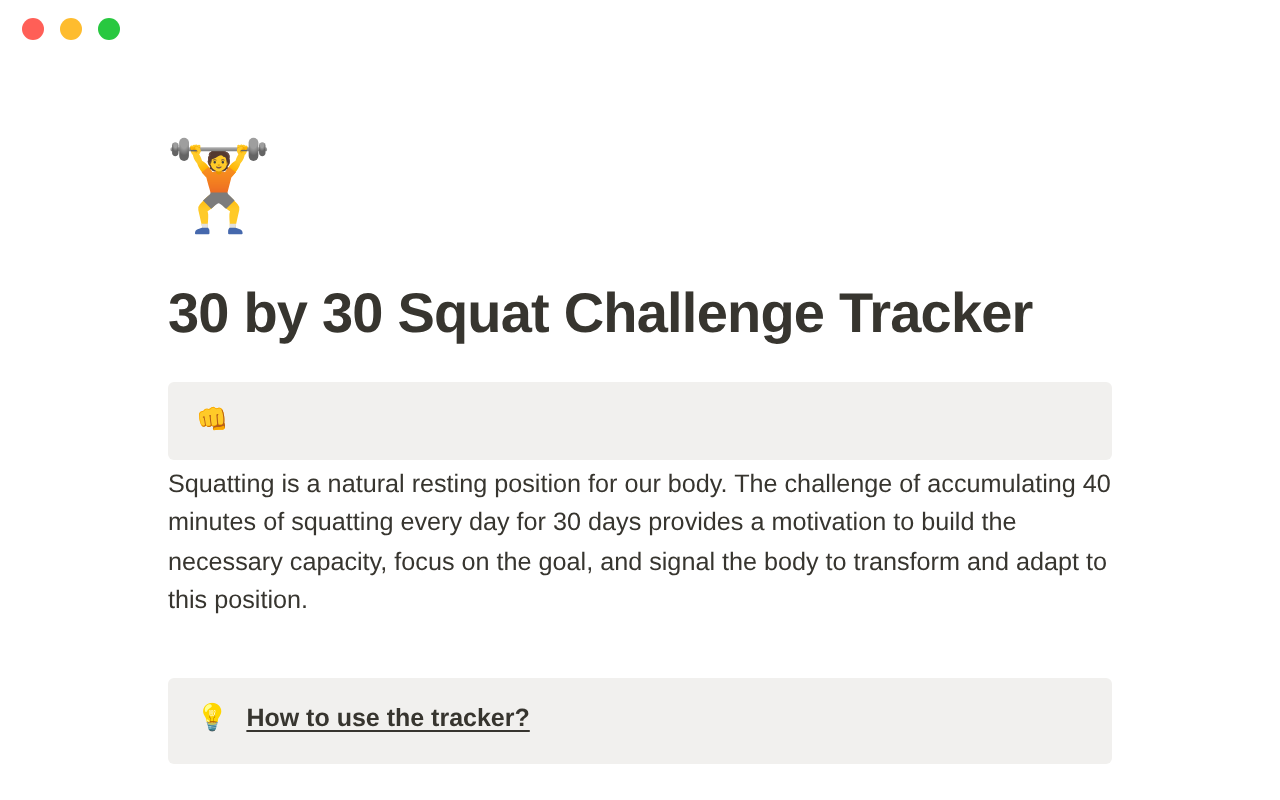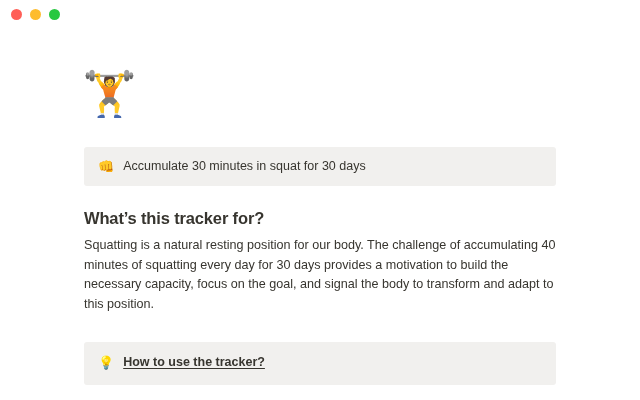--- a/index.html
+++ b/index.html
@@ -144,27 +144,26 @@
     <span class="light light-min"></span>
     <span class="light light-max"></span>
   </div>
 </div>
 
 <div class="page">
   <div class="content">
 
     <span class="page-emoji">🏋️</span>
 
+    <h1 class="page-title">30 by 30 Squat Challenge Tracker</h1>
 
     <div class="callout">
       <span class="callout-emoji">👊</span>
-      <span class="callout-text">Accumulate 30 minutes in squat for 30 days</span>
     </div>
 
-    <h2 class="section-heading">What’s this tracker for?</h2>
 
     <p class="body-paragraph">Squatting is a natural resting position for our body. The challenge of accumulating 40 minutes of squatting every day for 30 days provides a motivation to build the necessary capacity, focus on the goal, and signal the body to transform and adapt to this position.</p>
 
     <div class="callout toggle-callout">
       <span class="callout-emoji">💡</span>
       <span class="toggle-label">How to use the tracker?</span>
     </div>
 
   </div>
 </div>

